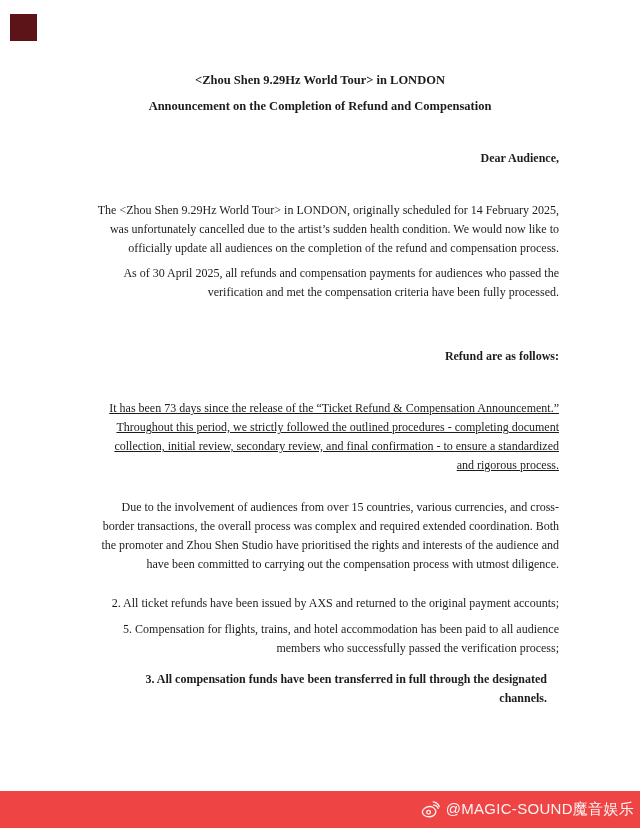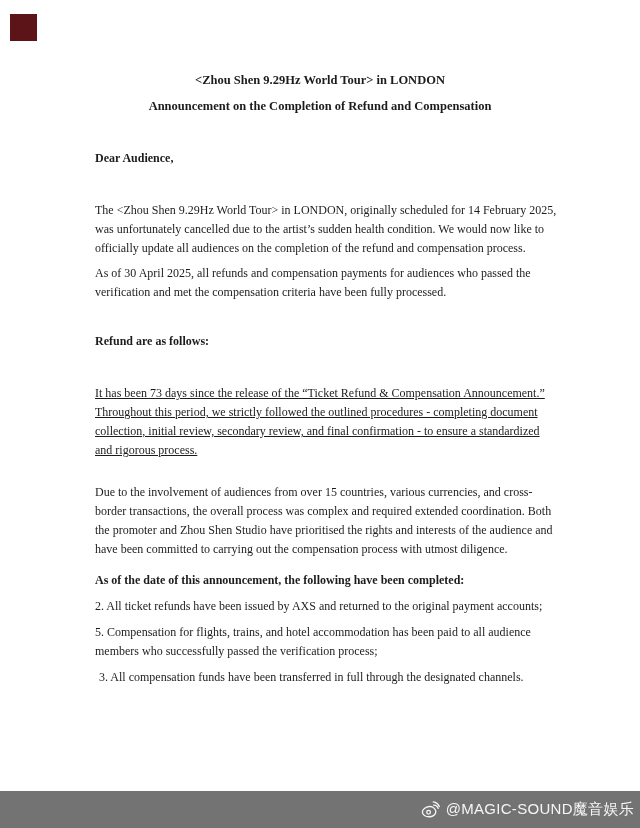--- a/index.html
+++ b/index.html
@@ -31,37 +31,37 @@
   }
   .titles .subtitle { margin-top: 13px; text-align: center; }
 
   
   .doc {
     position: absolute; left: 95px; top: 149px;
     width: 464px;
     font-size: 12px;
     line-height: 19px;
   }
-  .doc p { margin: 0; }
+  .doc p { margin: 0; text-align: right; }
   .bold { font-weight: bold; }
   .salutation   { margin: 0 0 33px !important; }
   .p-intro      { margin: 0 0 6px !important; }
-  .p-status     { margin: 0 0 30px !important; }
+  .p-status     { margin: 0 0 45px !important; }
   .h-details    { margin: 0 0 33px !important; }
   .p-detail-1   { margin: 0 0 23px !important; text-decoration: underline; }
-  .p-detail-2   { margin: 0 0 12px !important; }
+  .p-detail-2   { margin: 0 0 20px !important; }
   .h-completed  { margin: 0 0 7px  !important; }
   .item         { margin: 0 0 7px  !important; }
-  .item-last    { margin: 4px !important; }
+  .item-last    { margin: 12px !important; font-weight: bold; }
 
   
   .footer-bar {
     position: absolute; left: 0; bottom: 0;
     width: 640px; height: 37px;
-    background: #737373;
+    background: #ef4444;
     display: flex; align-items: center; justify-content: flex-end;
     padding-right: 6px;
     gap: 5px;
   }
   .watermark-text {
     font-family: "Liberation Sans", sans-serif;
     font-size: 15px;
     letter-spacing: 0.3px;
     color: rgba(255,255,255,0.93);
     white-space: nowrap;
@@ -84,21 +84,20 @@
   <p class="p-intro">The &lt;Zhou Shen 9.29Hz World Tour&gt; in LONDON, originally scheduled for 14 February 2025, was unfortunately cancelled due to the artist’s sudden health condition. We would now like to officially update all audiences on the completion of the refund and compensation process.</p>
 
   <p class="p-status">As of 30 April 2025, all refunds and compensation payments for audiences who passed the verification and met the compensation criteria have been fully processed.</p>
 
   <p class="bold h-details">Refund are as follows:</p>
 
   <p class="p-detail-1">It has been 73 days since the release of the “Ticket Refund &amp; Compensation Announcement.” Throughout this period, we strictly followed the outlined procedures - completing document collection, initial review, secondary review, and final confirmation - to ensure a standardized and rigorous process.</p>
 
   <p class="p-detail-2">Due to the involvement of audiences from over 15 countries, various currencies, and cross-border transactions, the overall process was complex and required extended coordination. Both the promoter and Zhou Shen Studio have prioritised the rights and interests of the audience and have been committed to carrying out the compensation process with utmost diligence.</p>
 
-  <p class="bold h-completed">As of the date of this announcement, the following have been completed:</p>
 
   <p class="item">2. All ticket refunds have been issued by AXS and returned to the original payment accounts;</p>
   <p class="item">5. Compensation for flights, trains, and hotel accommodation has been paid to all audience members who successfully passed the verification process;</p>
   <p class="item item-last">3. All compensation funds have been transferred in full through the designated channels.</p>
 </div>
 
 <div class="footer-bar">
   <svg class="weibo-icon" viewBox="0 0 24 24" fill="none" stroke="rgba(255,255,255,0.93)" stroke-width="1.5" stroke-linecap="round">
     <path d="M10.8 8.6c-4.6.5-8.1 3.3-8.1 6.3 0 3.2 3.6 5.4 7.7 5.4 4.2 0 7.7-2.4 7.7-5.6 0-2.9-3.2-6.5-7.3-6.1z"></path>
     <circle cx="9.8" cy="15.2" r="2.1"></circle>

